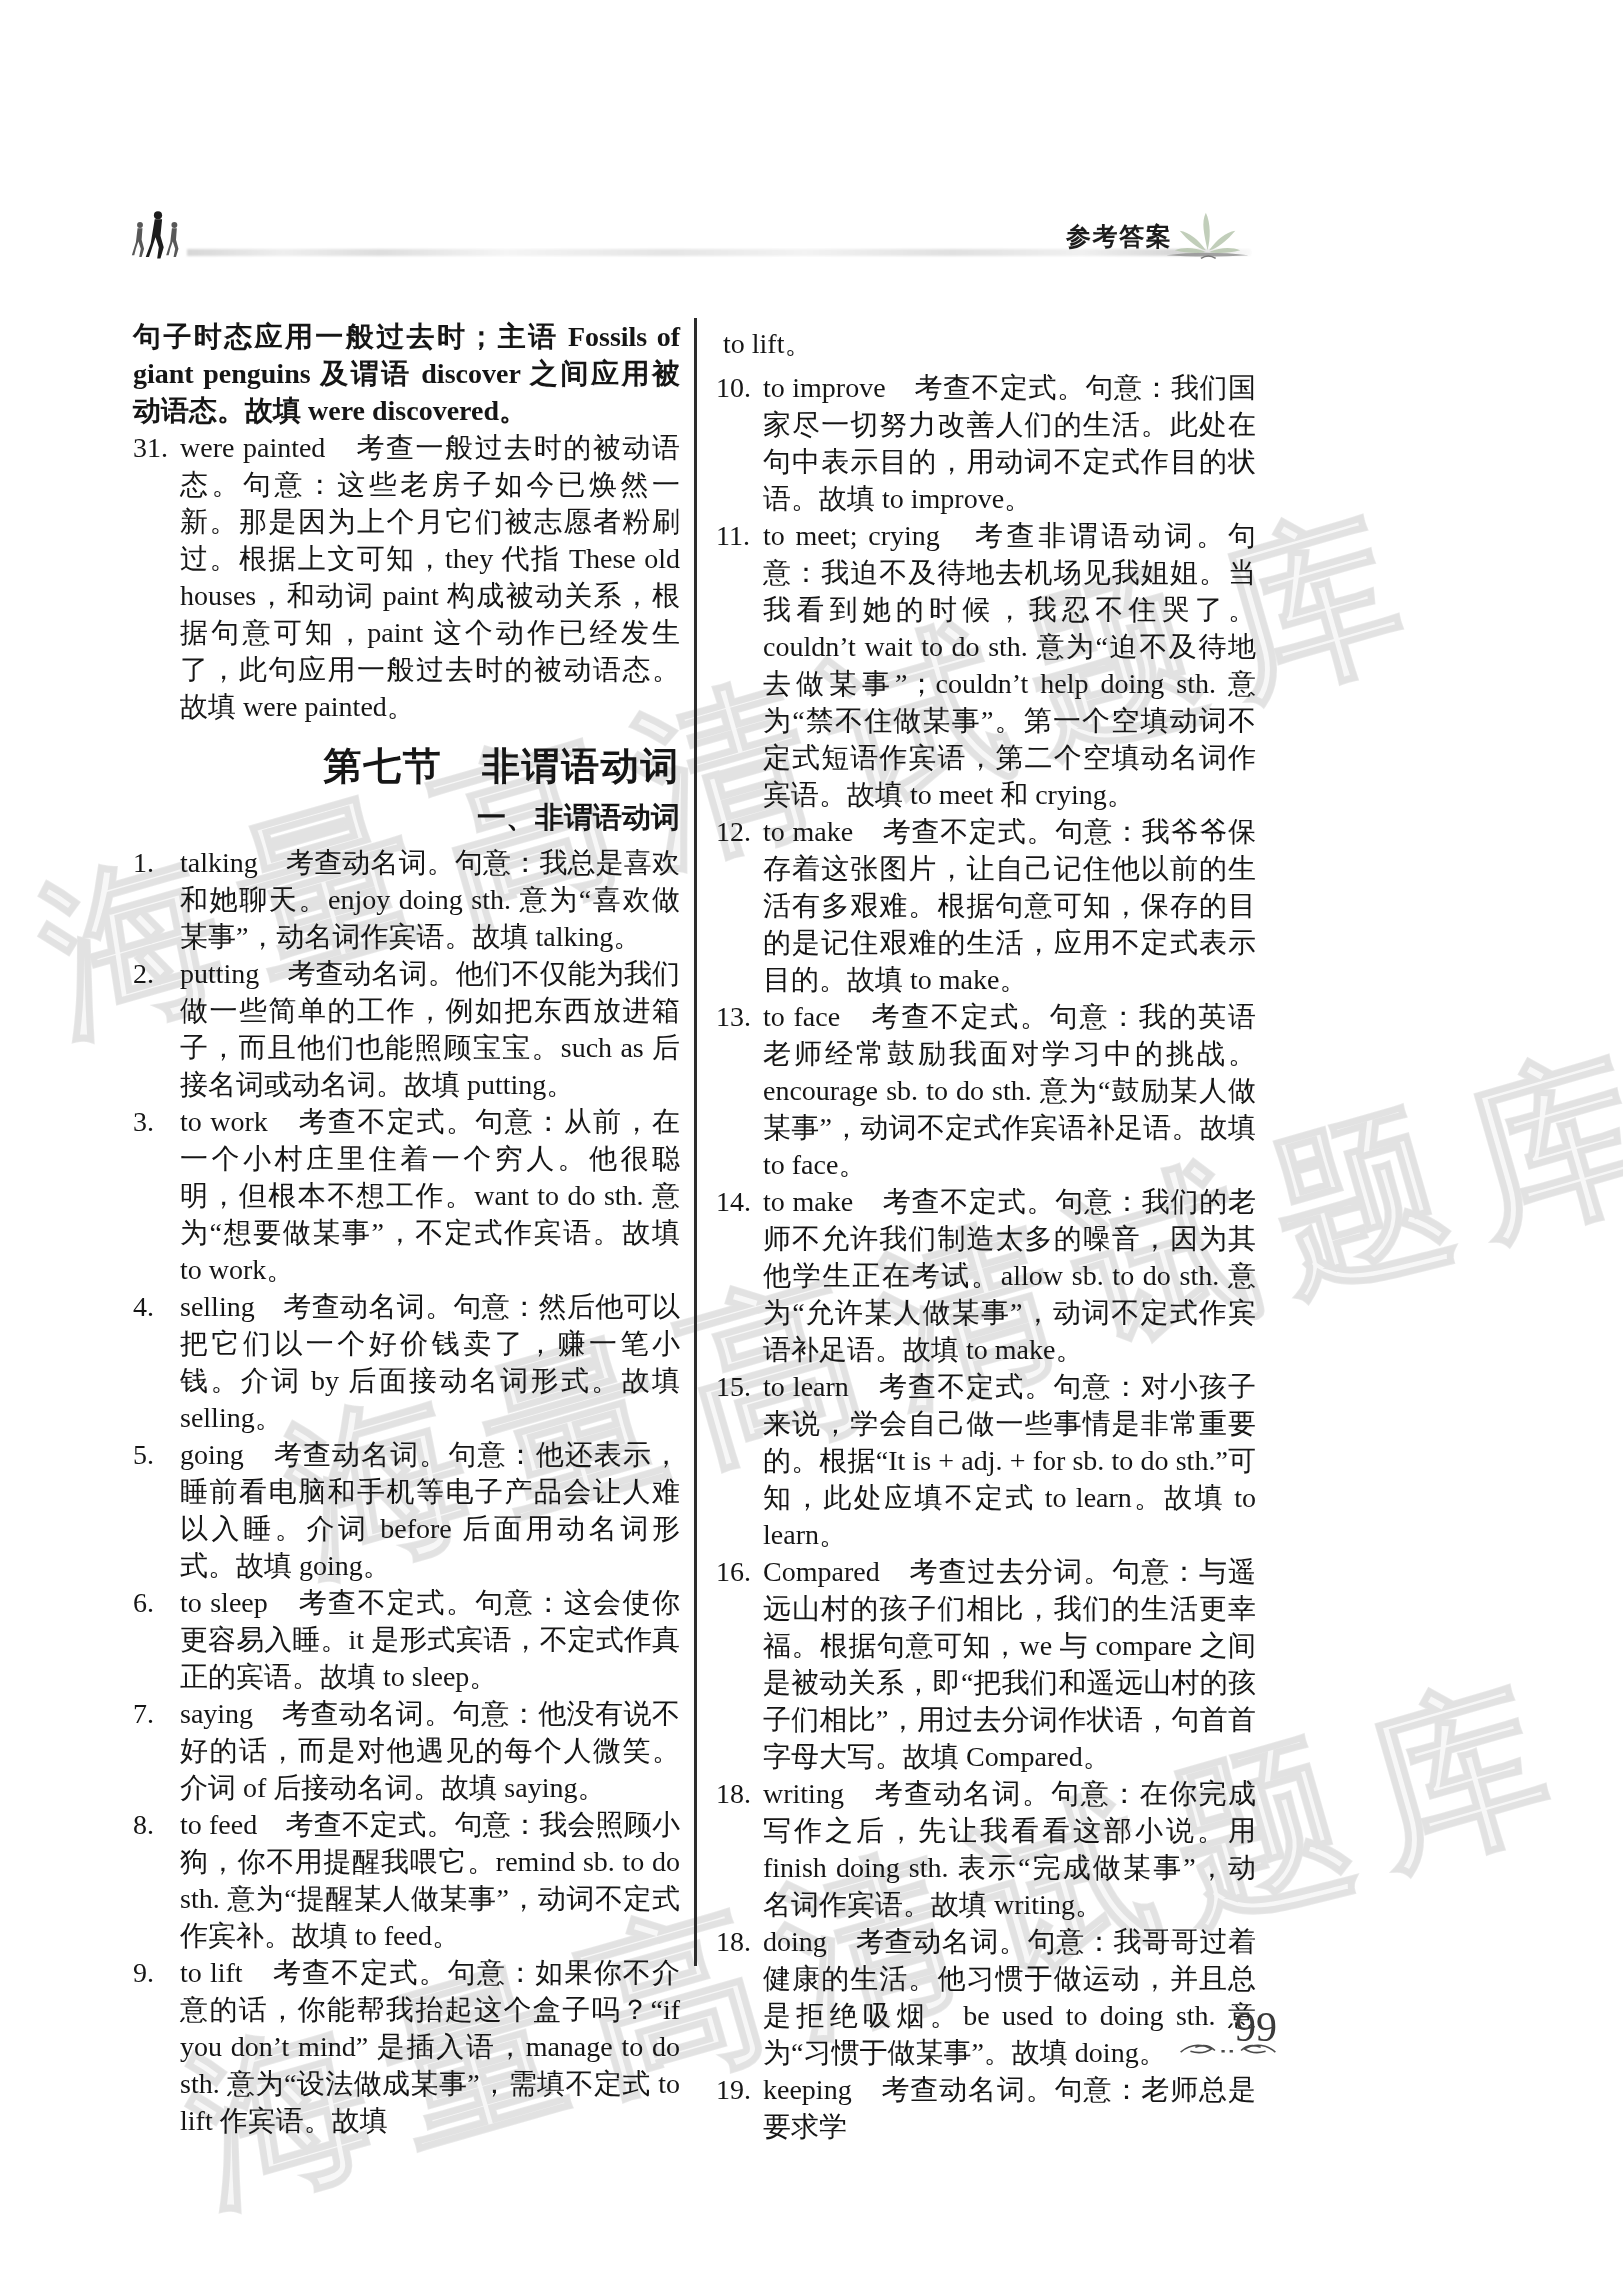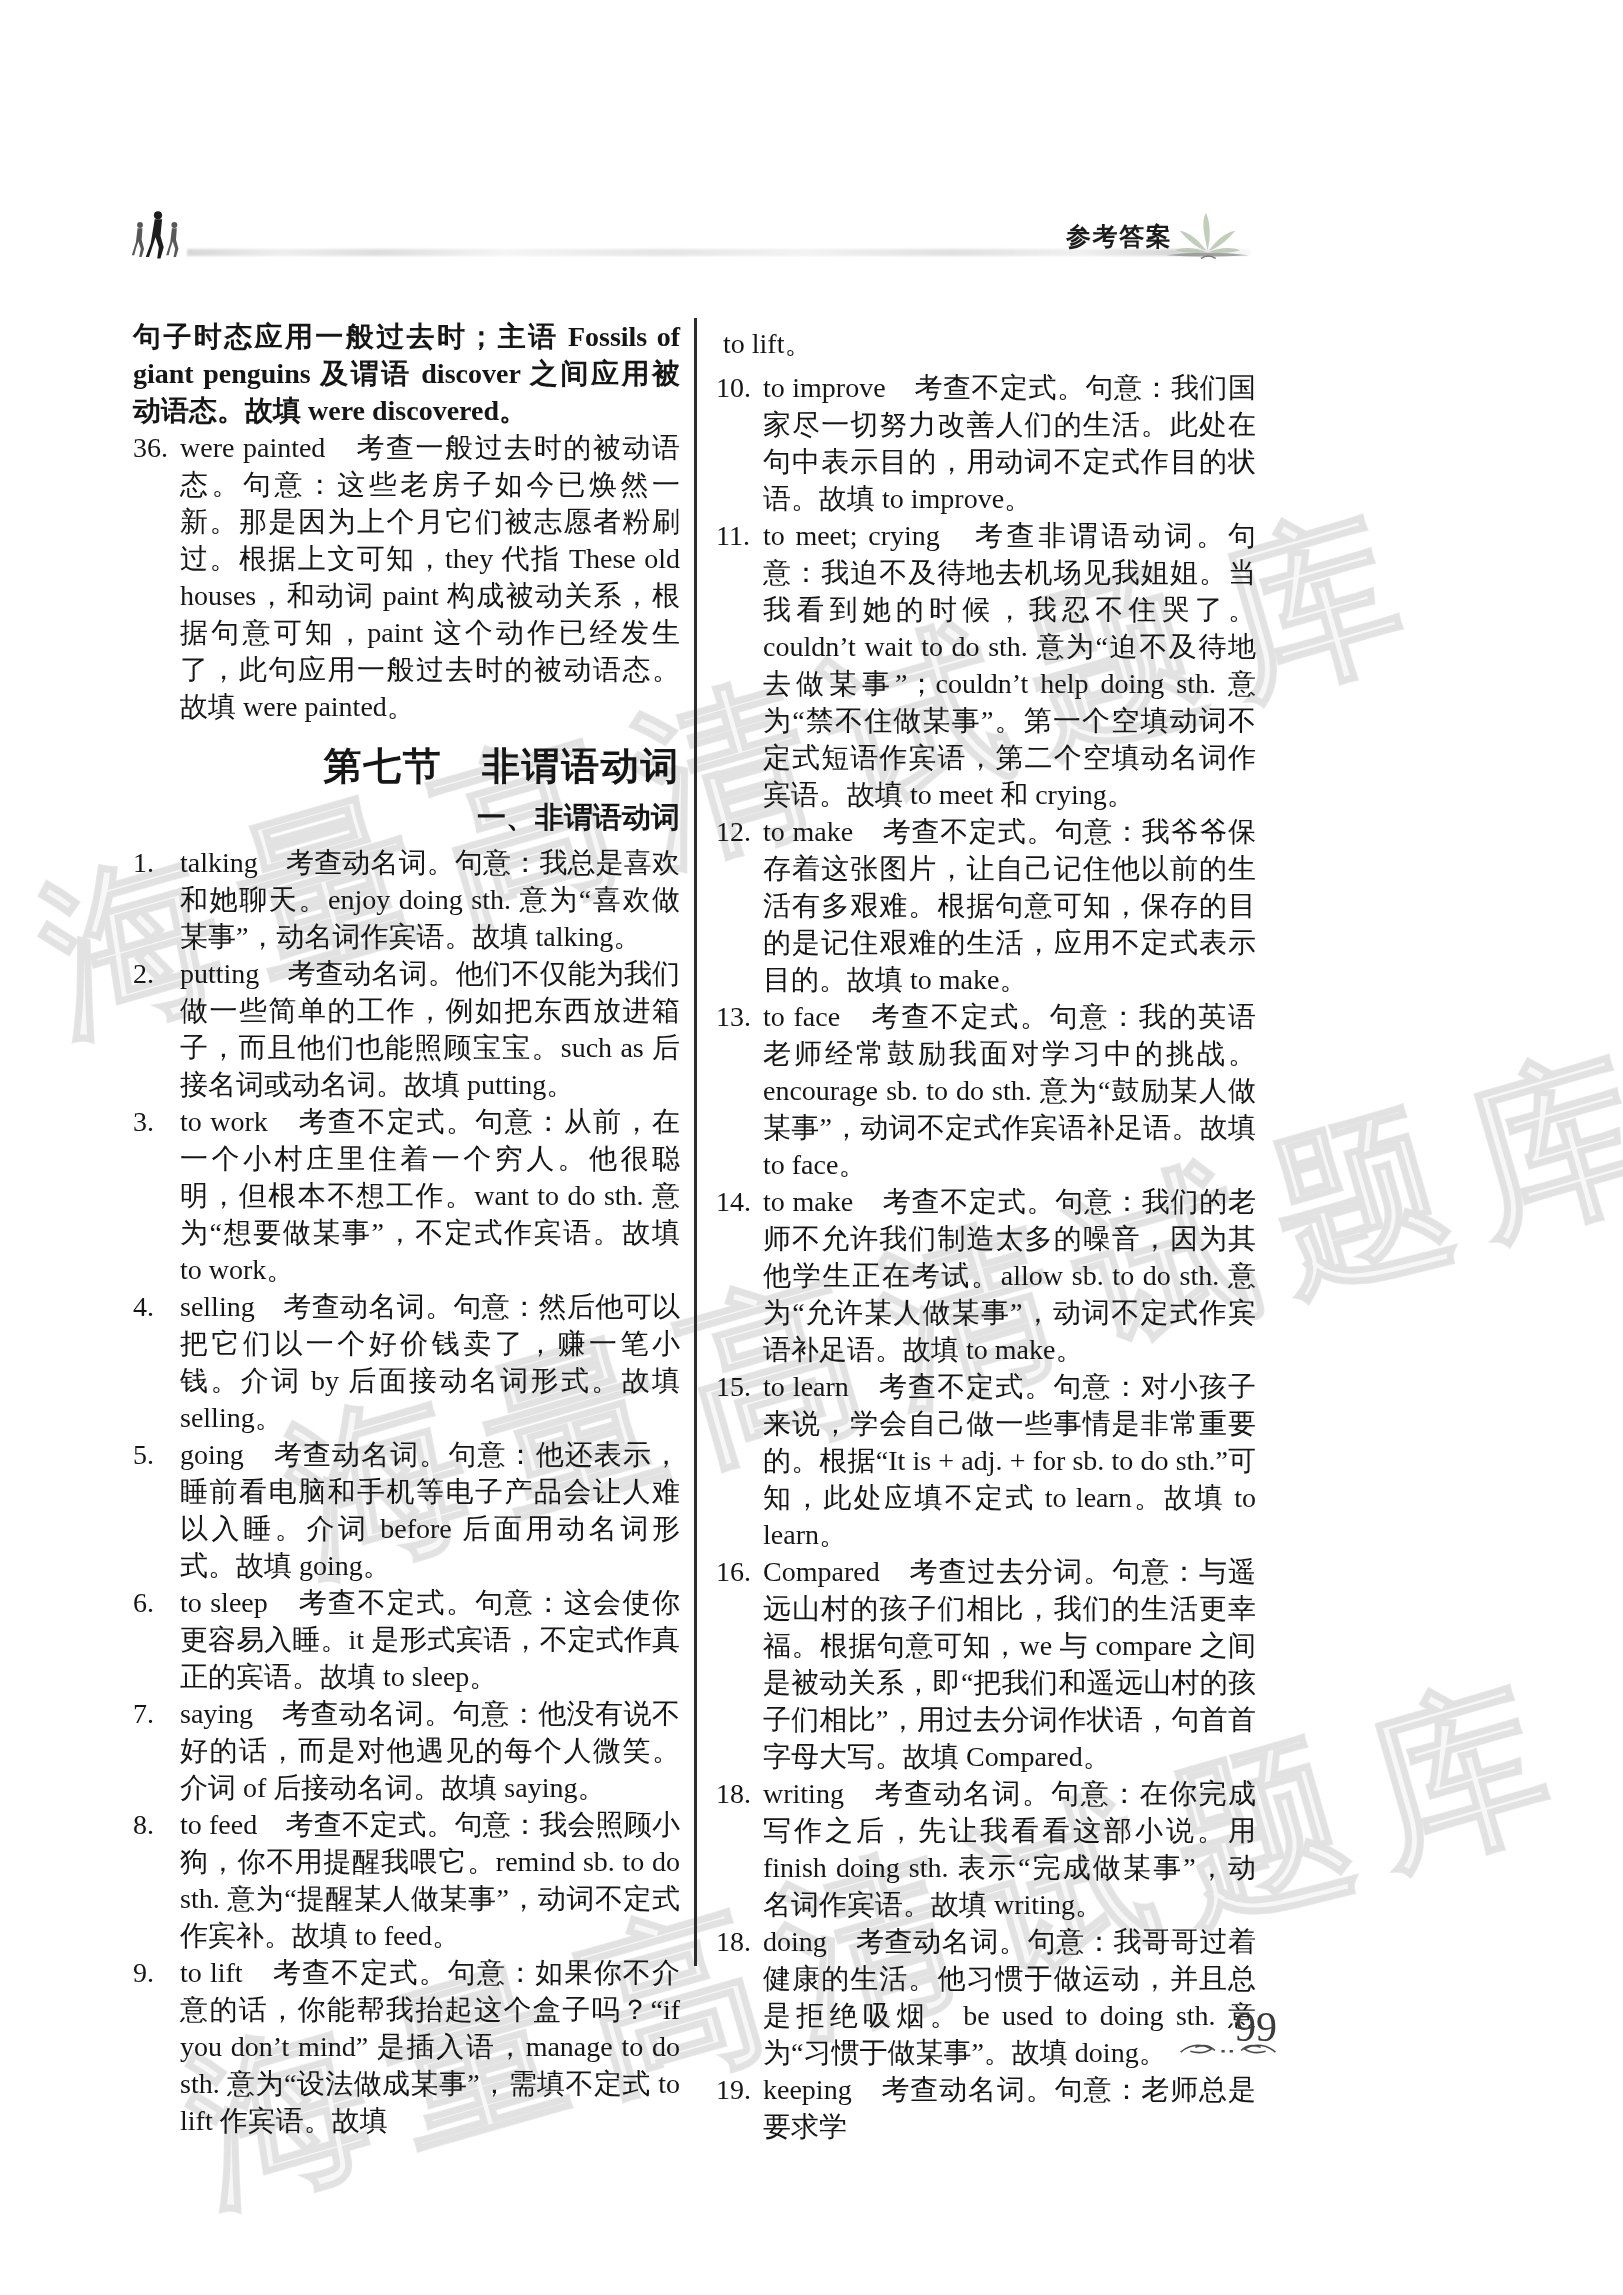--- a/index.html
+++ b/index.html
@@ -95,21 +95,21 @@
     </g>
     <path d="M2 54 C30 50 70 50 102 54 C70 56 30 56 2 54Z" fill="#8d8d8d" opacity="0.8"></path>
     <path d="M44 58 C50 54 56 54 62 58" stroke="#777" stroke-width="2" fill="none"></path>
   </svg>
 
   <div class="divider"></div>
 
   <div class="col col-left">
     <p class="cont" style="margin:0;font-weight:bold;">句子时态应用一般过去时；主语 Fossils of giant penguins 及谓语 discover 之间应用被动语态。故填 were discovered。</p>
     <div class="item">
-      <span class="num">36.</span>
+      <span class="num">31.</span>
       <span>were painted　考查一般过去时的被动语态。句意：这些老房子如今已焕然一新。那是因为上个月它们被志愿者粉刷过。根据上文可知，they 代指 These old houses，和动词 paint 构成被动关系，根据句意可知，paint 这个动作已经发生了，此句应用一般过去时的被动语态。故填 were painted。</span>
     </div>
     <div class="sec-title">第七节　非谓语动词</div>
     <div class="subsec">一、非谓语动词</div>
 
     <div class="item">
       <span class="num">1.</span>
       <span>talking　考查动名词。句意：我总是喜欢和她聊天。enjoy doing sth. 意为“喜欢做某事”，动名词作宾语。故填 talking。</span>
     </div>
     <div class="item">

